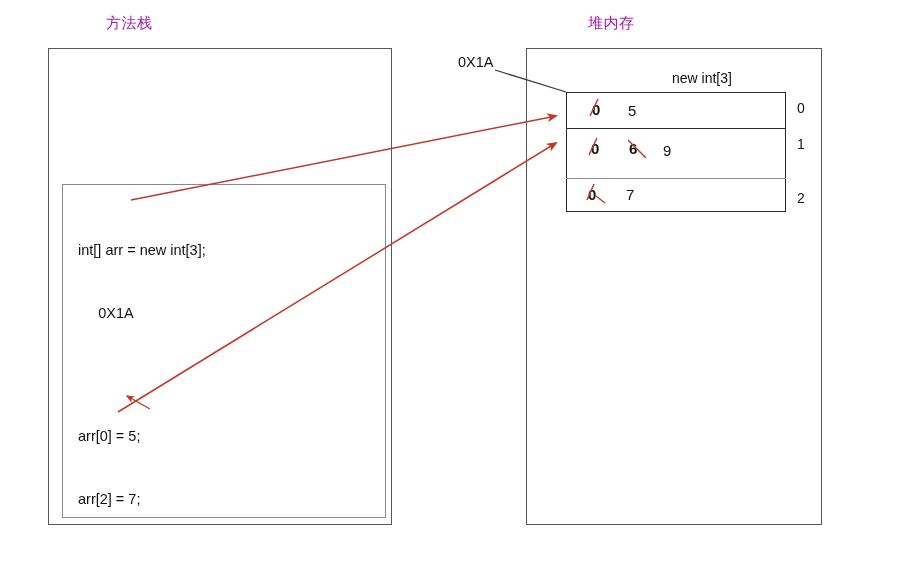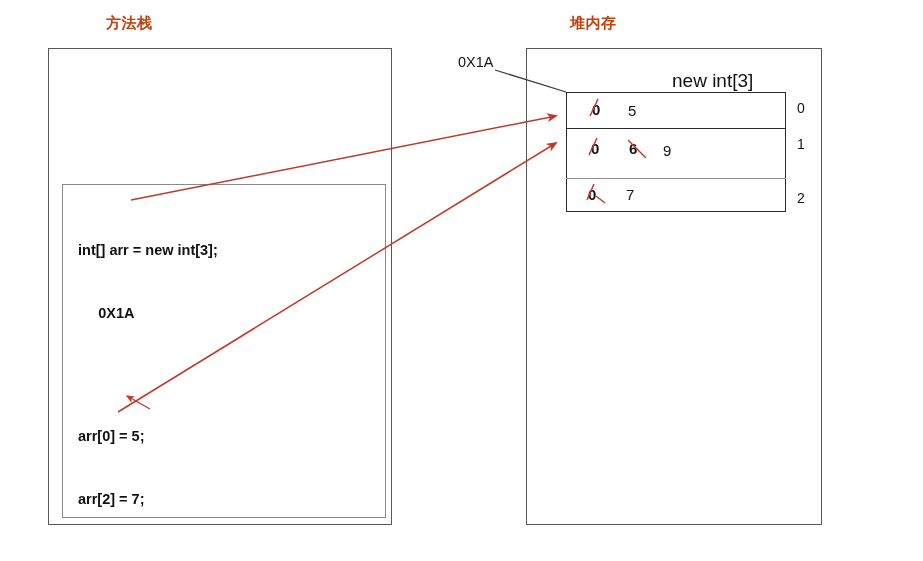--- a/index.html
+++ b/index.html
@@ -17,22 +17,22 @@
     width: 923px;
     height: 561px;
     background: #ffffff;
     overflow: hidden;
   }
   .abs { position: absolute; }
 
   
   .section-title {
     font-size: 15px;
-    font-weight: 700;
-    color: #c2410c;
+    font-weight: 400;
+    color: #a21caf;
     letter-spacing: 0.5px;
     white-space: nowrap;
     text-align: center;
   }
 
   
   .frame {
     border: 1px solid #6f6f6f;
     box-sizing: border-box;
     background: transparent;
@@ -57,27 +57,27 @@
     background: transparent;
   }
   .code-text {
     left: 78px; top: 198px;
     font-size: 14.5px;
     line-height: 21px;
     color: #111;
     white-space: pre;
     font-family: "Liberation Sans", "DejaVu Sans", sans-serif;
   }
-  .code-line { white-space: pre; height: 21px; font-weight: bold; }
+  .code-line { white-space: pre; height: 21px; }
   .code-gap { height: 18px; }
 
   
   .array-label {
     left: 672px; top: 70px;
-    font-size: 19px;
+    font-size: 14px;
     color: #111;
   }
   .array-box {
     left: 566px; top: 92px;
     width: 220px; height: 120px;
     border: 1px solid #2a2a2a;
     box-sizing: border-box;
   }
   .cell-div {
     left: 566px;
@@ -124,21 +124,21 @@
     white-space: nowrap;
   }
 </style>
 </head>
 <body>
 
 <div id="canvas">
 
   <div class="abs section-title" style="left:106px; top:14px;">方法栈</div>
 
-  <div class="abs section-title" style="left:570px; top:14px;">堆内存</div>
+  <div class="abs section-title" style="left:588px; top:14px;">堆内存</div>
 
   <div class="abs frame frame-stack"></div>
 
   <div class="abs code-box"></div>
 
   <div class="abs code-text">
     <div class="code-line">int[] arr = new int[3];</div>
     <div class="code-line">     0X1A</div>
     <div class="code-gap"></div>
     <div class="code-line">arr[0] = 5;</div>

